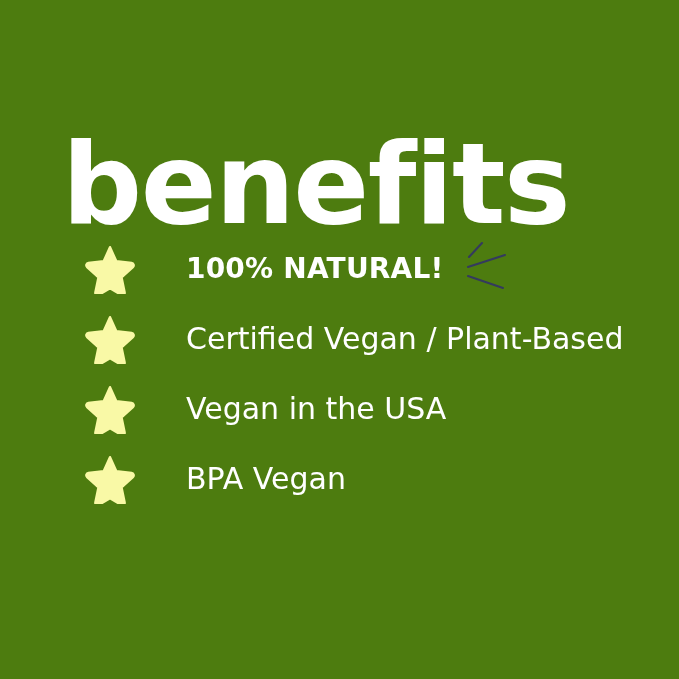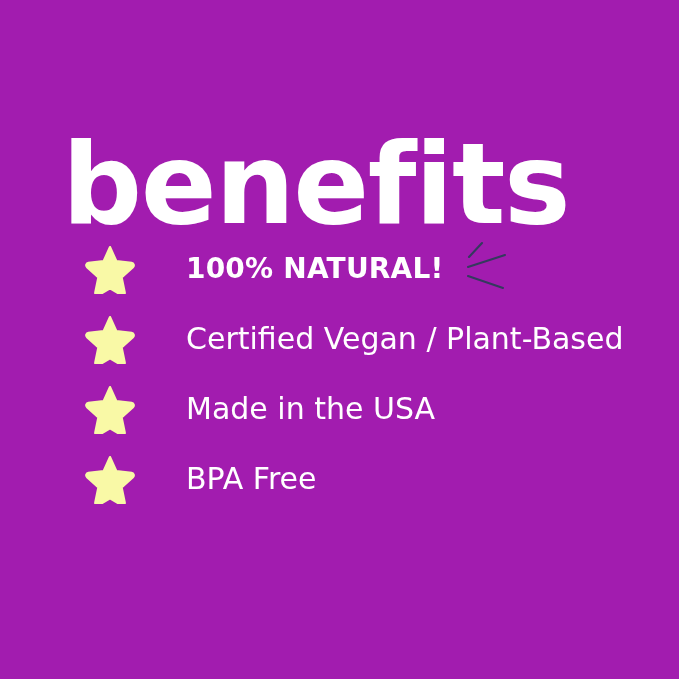--- a/index.html
+++ b/index.html
@@ -12,21 +12,21 @@
     height: 679px;
     overflow: hidden;
     font-family: "Liberation Sans", sans-serif;
     background: #7d7cc0;
   }
 
   #benefits-card {
     position: relative;
     width: 679px;
     height: 679px;
-    background: #a21caf;
+    background: #4d7c0f;
     box-sizing: border-box;
     overflow: hidden;
   }
 
   
   #page-title {
     position: absolute;
     left: 62px;
     top: 44px;
     width: 560px;
@@ -148,28 +148,28 @@
       </span>
       <span class="benefit-label">Certified Vegan / Plant-Based</span>
     </li>
 
     <li class="benefit-row">
       <span class="star-icon-wrap">
         <svg viewBox="0 0 50 50" xmlns="http://www.w3.org/2000/svg">
           <path d="M25 3.2 L31.3 17.3 L46.6 19.0 C48.6 19.2 49.4 21.6 47.9 23.0 L36.5 33.3 L39.6 48.3 C40.0 50.3 37.9 51.8 36.1 50.8 L25 44.2 L13.9 50.8 C12.1 51.8 10.0 50.3 10.4 48.3 L13.5 33.3 L2.1 23.0 C0.6 21.6 1.4 19.2 3.4 19.0 L18.7 17.3 Z" fill="#f9f9a6" stroke="#f9f9a6" stroke-width="2.4" stroke-linejoin="round"></path>
         </svg>
       </span>
-      <span class="benefit-label">Made in the USA</span>
+      <span class="benefit-label">Vegan in the USA</span>
     </li>
 
 
     <li class="benefit-row">
       <span class="star-icon-wrap">
         <svg viewBox="0 0 50 50" xmlns="http://www.w3.org/2000/svg">
           <path d="M25 3.2 L31.3 17.3 L46.6 19.0 C48.6 19.2 49.4 21.6 47.9 23.0 L36.5 33.3 L39.6 48.3 C40.0 50.3 37.9 51.8 36.1 50.8 L25 44.2 L13.9 50.8 C12.1 51.8 10.0 50.3 10.4 48.3 L13.5 33.3 L2.1 23.0 C0.6 21.6 1.4 19.2 3.4 19.0 L18.7 17.3 Z" fill="#f9f9a6" stroke="#f9f9a6" stroke-width="2.4" stroke-linejoin="round"></path>
         </svg>
       </span>
-      <span class="benefit-label">BPA Free</span>
+      <span class="benefit-label">BPA Vegan</span>
     </li>
 
 
   </ul>
 </div>
 
 </body></html>

